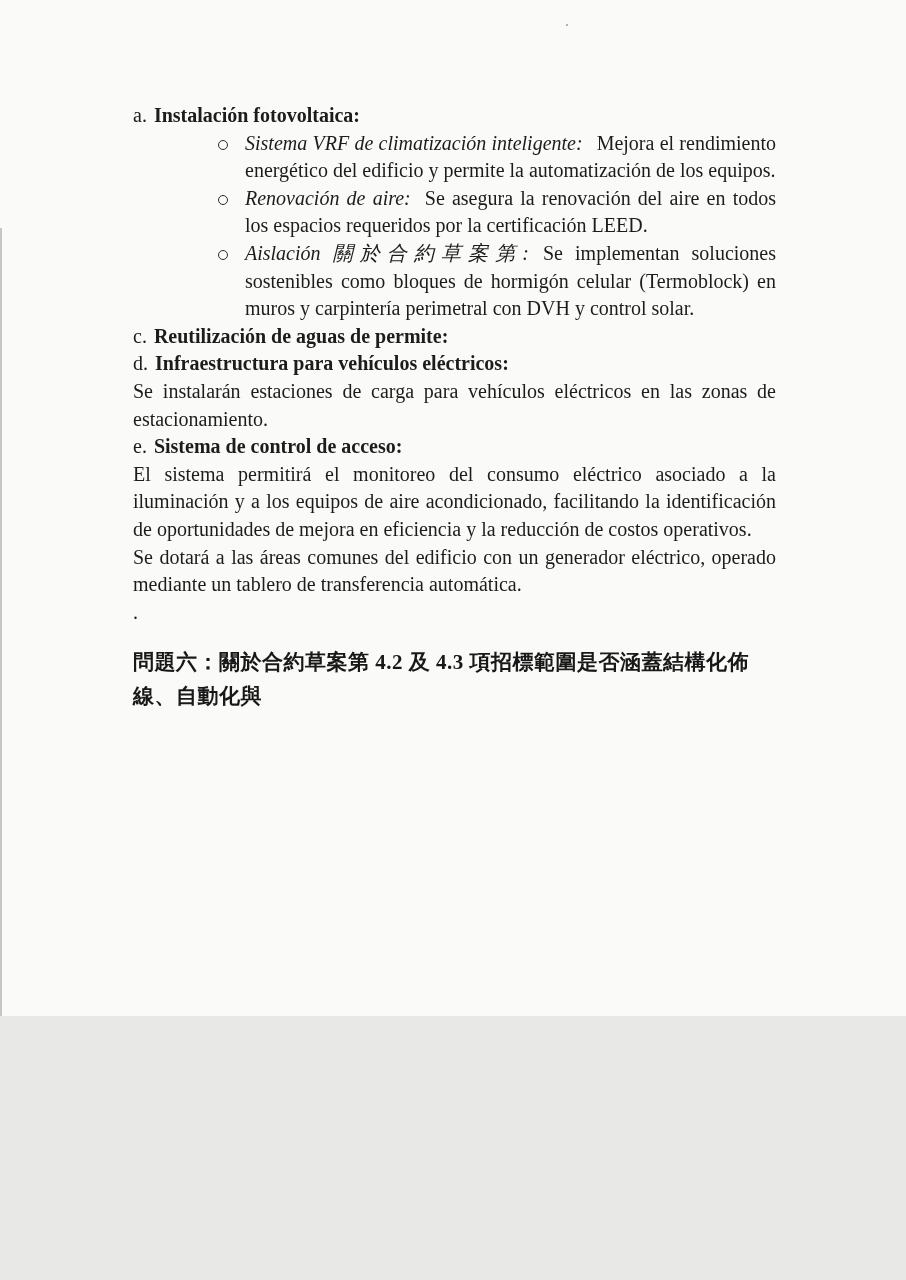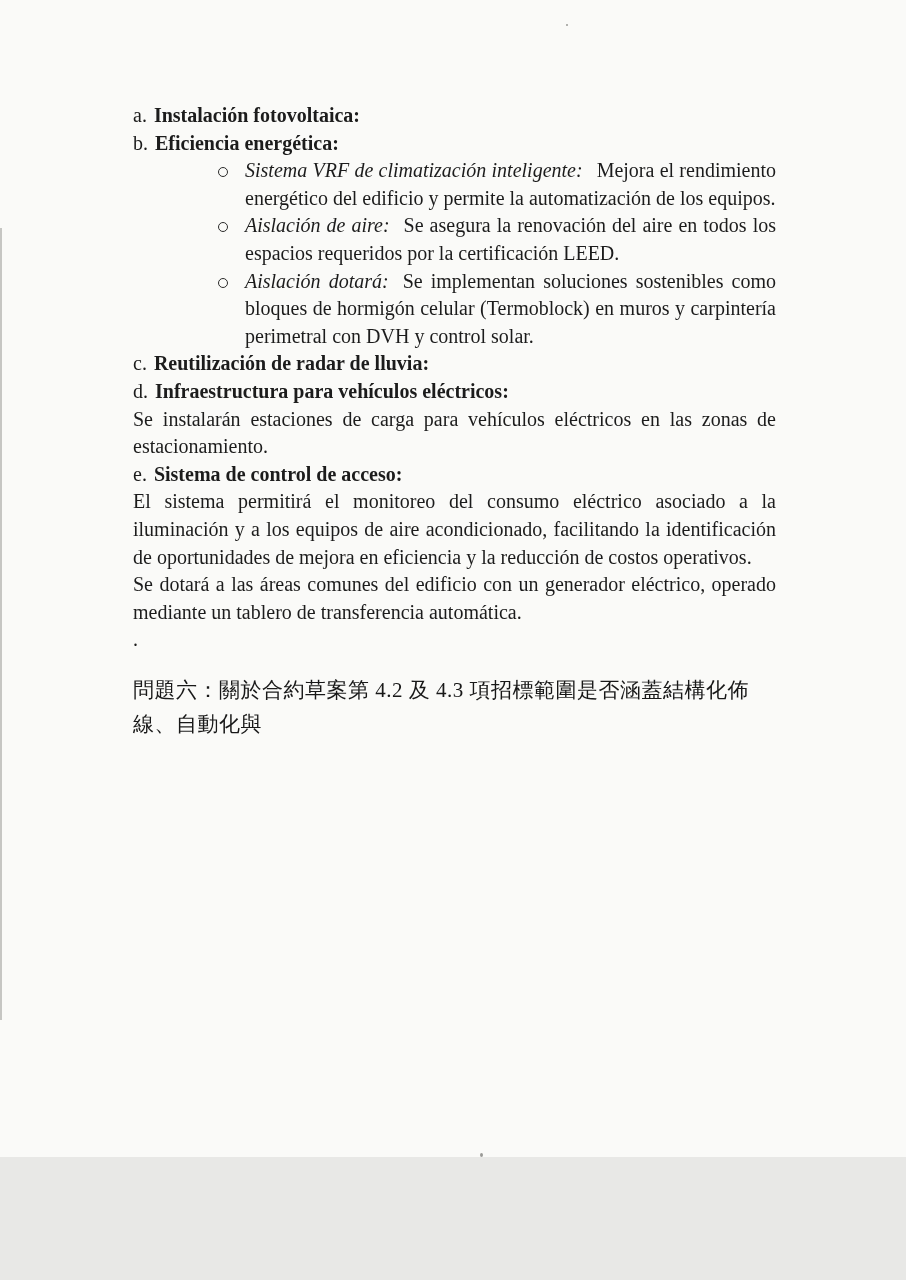--- a/index.html
+++ b/index.html
@@ -1,19 +1,19 @@
 <!DOCTYPE html>
 <html><head>
 <meta charset="utf-8">
 <style>
   html, body { margin: 0; padding: 0; background: #e8e8e6; }
   .page {
     position: relative;
     width: 906px;
-    height: 1157px;
+    height: 1016px;
     margin: 0 auto;
     background: #fafaf8;
     overflow: hidden;
     font-family: "Liberation Serif", "DejaVu Serif", serif;
     color: #1c1c1c;
   }
   
   .edge-line {
     position: absolute;
     left: 0; top: 228px;
@@ -47,21 +47,21 @@
     border-radius: 50%;
     margin-top: 9px;
   }
   .bullet-body { flex: 1; text-align: justify; }
   .bullet-lead { font-style: italic; margin-right: 14px; }
 
   .stray-period { text-align: left; }
 
   .cjk-heading {
     margin-top: 19px;
-    font-weight: normal;
+    font-weight: bold;
     font-size: 21px;
     line-height: 34px;
     text-align: left;
     letter-spacing: 0.5px;
     color: #181818;
   }
 
   .page-number {
     position: absolute;
     left: 0; top: 1160px;
@@ -80,40 +80,37 @@
   <div class="speck s1"></div>
   <div class="speck s2"></div>
   <div class="speck s3"></div>
 
   <div class="content">
 
     <div class="heading">
       <span class="sec-letter">a.</span><span class="sec-title">Instalación fotovoltaica:</span>
     </div>
 
-    <div class="heading">
-      <span class="sec-letter">b.</span><span class="sec-title">Eficiencia energética:</span>
-    </div>
     <div class="bullet-list">
       <div class="bullet-item">
         <span class="bullet-marker"><span class="bullet-circle"></span></span>
         <span class="bullet-body"><span class="bullet-lead">Sistema VRF de climatización inteligente:</span><span class="bullet-text">Mejora el rendimiento energético del edificio y permite la automatización de los equipos.</span></span>
       </div>
       <div class="bullet-item">
         <span class="bullet-marker"><span class="bullet-circle"></span></span>
-        <span class="bullet-body"><span class="bullet-lead">Aislación de aire:</span><span class="bullet-text">Se asegura la renovación del aire en todos los espacios requeridos por la certificación LEED.</span></span>
+        <span class="bullet-body"><span class="bullet-lead">Renovación de aire:</span><span class="bullet-text">Se asegura la renovación del aire en todos los espacios requeridos por la certificación LEED.</span></span>
       </div>
       <div class="bullet-item">
         <span class="bullet-marker"><span class="bullet-circle"></span></span>
-        <span class="bullet-body"><span class="bullet-lead">Aislación dotará:</span><span class="bullet-text">Se implementan soluciones sostenibles como bloques de hormigón celular (Termoblock) en muros y carpintería perimetral con DVH y control solar.</span></span>
+        <span class="bullet-body"><span class="bullet-lead">Aislación 關於合約草案第:</span><span class="bullet-text">Se implementan soluciones sostenibles como bloques de hormigón celular (Termoblock) en muros y carpintería perimetral con DVH y control solar.</span></span>
       </div>
     </div>
 
     <div class="heading">
-      <span class="sec-letter">c.</span><span class="sec-title">Reutilización de radar de lluvia:</span>
+      <span class="sec-letter">c.</span><span class="sec-title">Reutilización de aguas de permite:</span>
     </div>
 
     <div class="heading">
       <span class="sec-letter">d.</span><span class="sec-title">Infraestructura para vehículos eléctricos:</span>
     </div>
     <p class="para">Se instalarán estaciones de carga para vehículos eléctricos en las zonas de estacionamiento.</p>
 
     <div class="heading">
       <span class="sec-letter">e.</span><span class="sec-title">Sistema de control de acceso:</span>
     </div>

